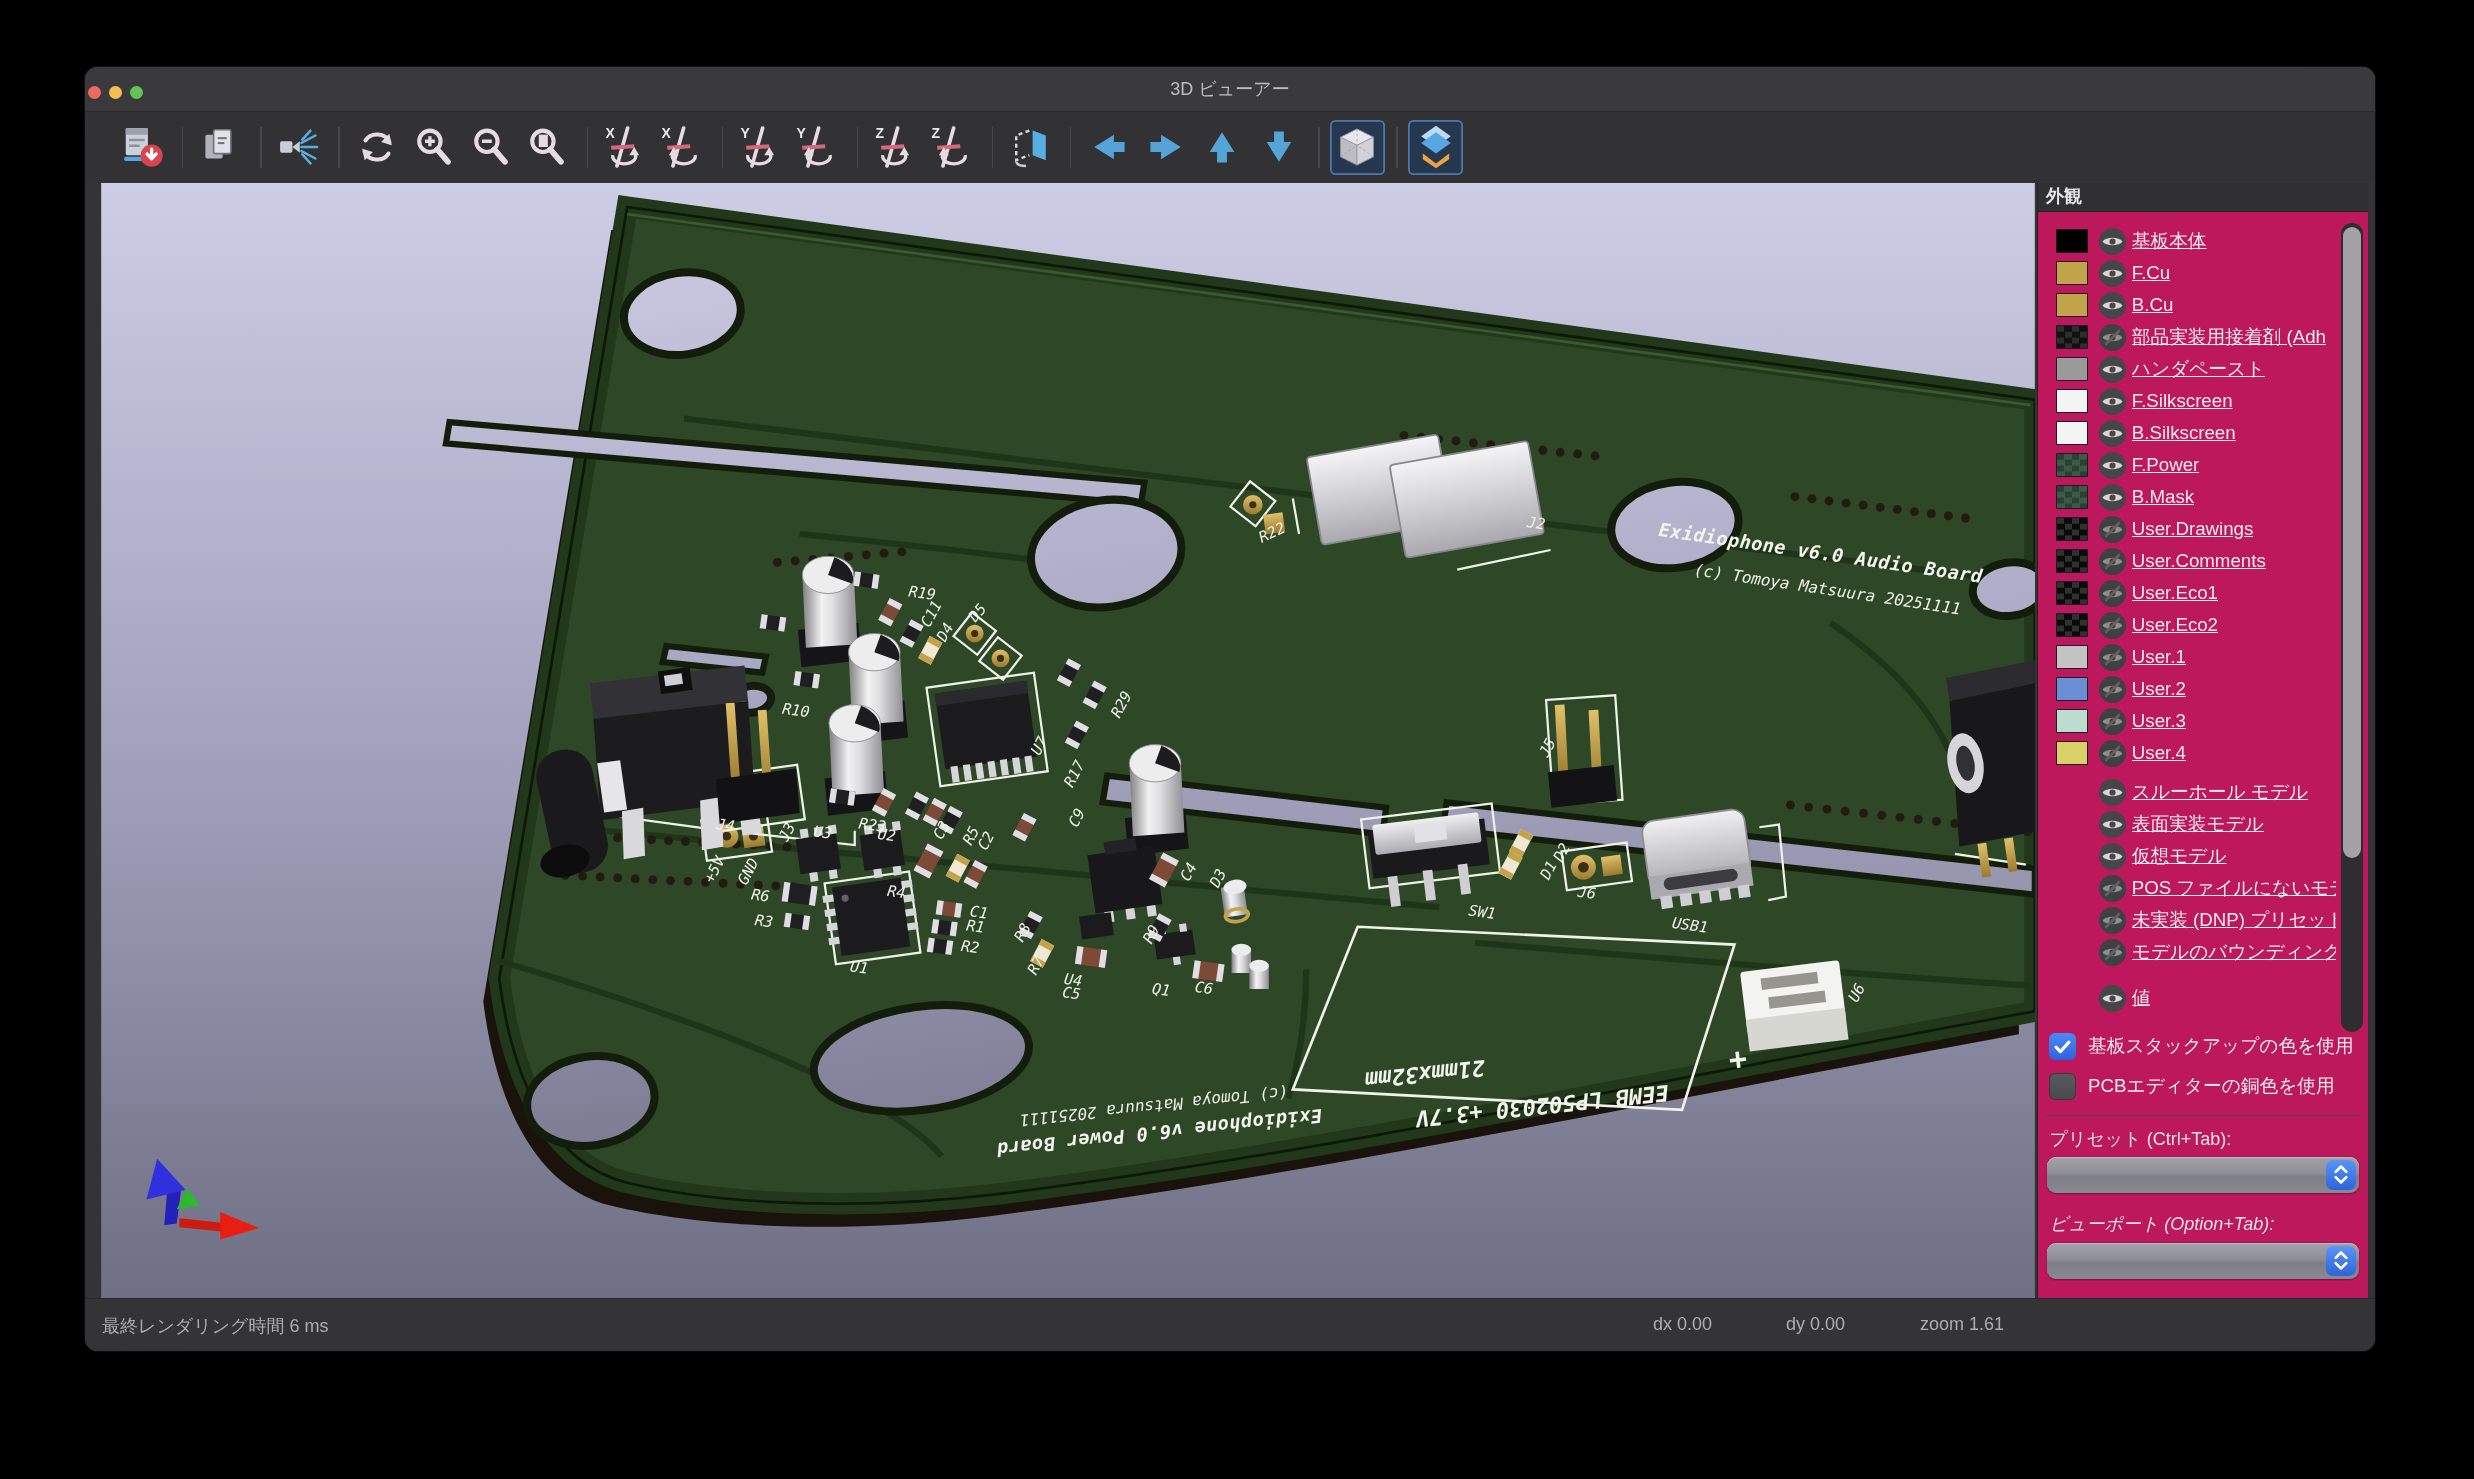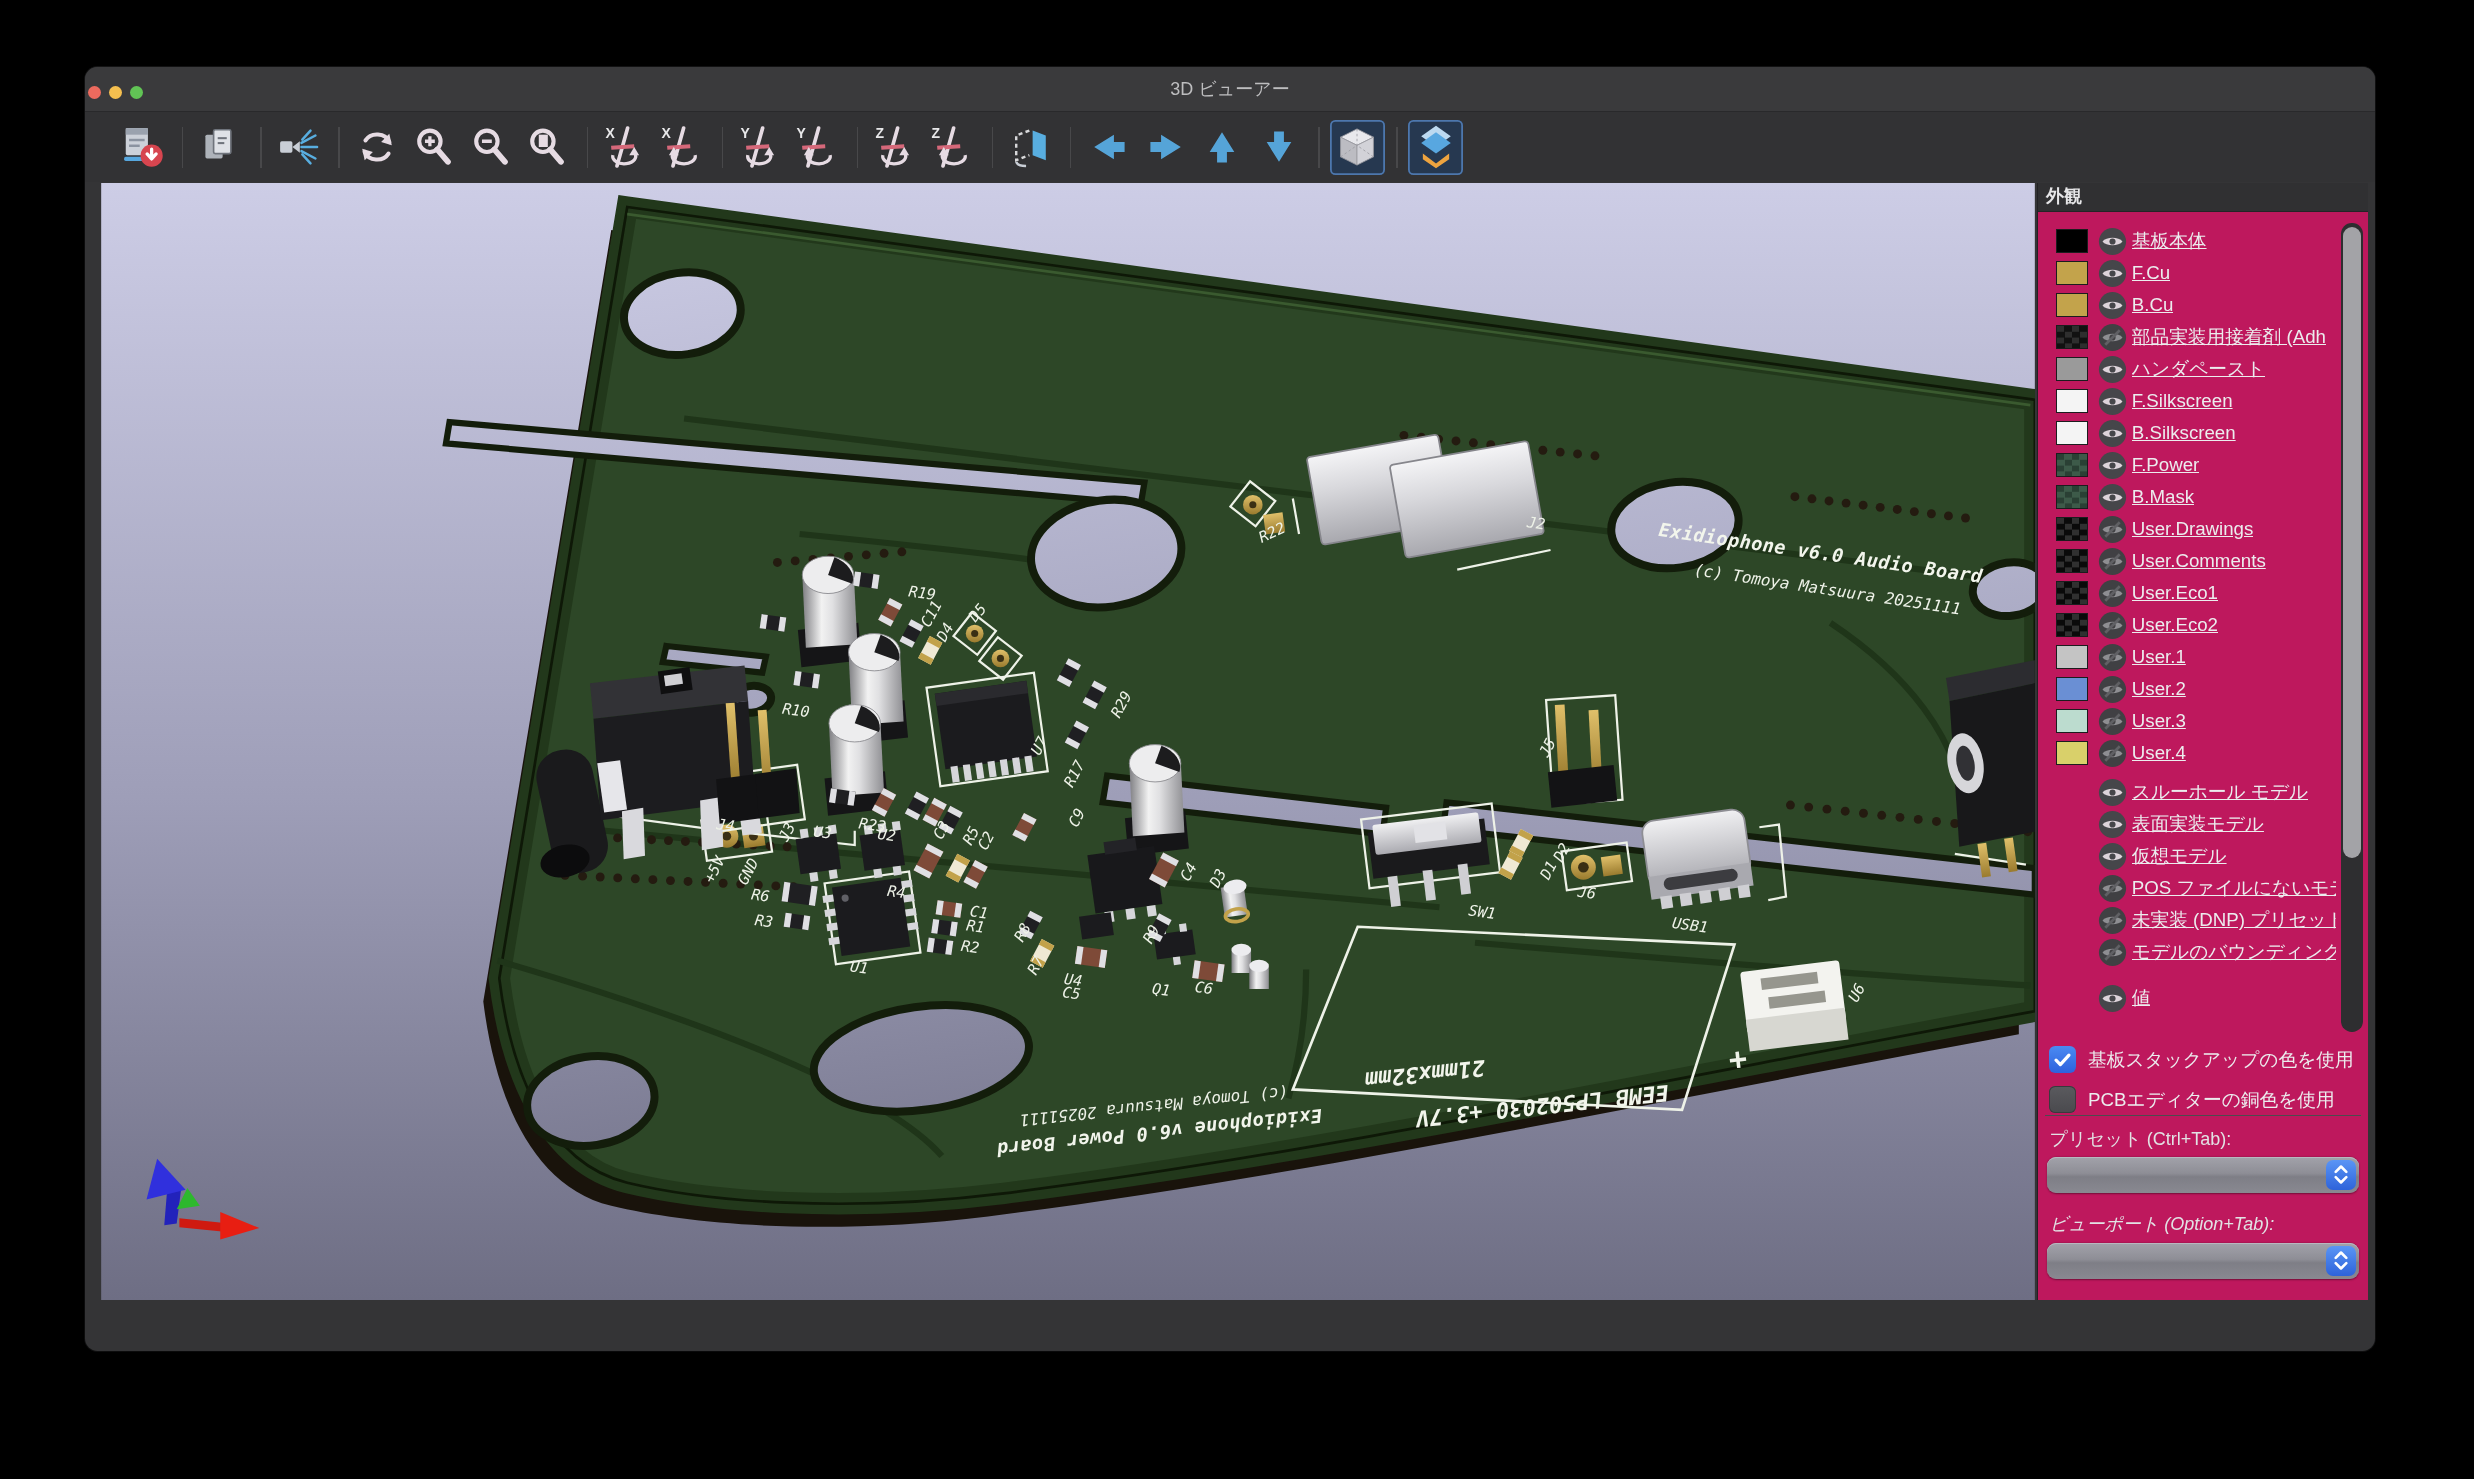--- a/index.html
+++ b/index.html
@@ -24,21 +24,21 @@
   .layers{position:absolute;top:42px;left:0;right:32px;}
   .lrow{height:32px;display:flex;align-items:center;}
   .swatch{width:30px;height:22px;margin-left:18px;border:0.9px solid #1c1c1e;flex:none;}
   .swatch.ph{visibility:hidden;}
   .eyewrap{margin-left:9.8px;width:29px;height:29px;flex:none;}
   .ltext{margin-left:5px;font-size:18.7px;color:#ececee;white-space:nowrap;overflow:hidden;text-decoration:underline;}
   .spacer8{height:7.1px;}.spacer16{height:14.2px;}
   .vscroll{position:absolute;top:40px;right:5.3px;width:21.3px;height:809px;background:#2e2e30;border-radius:10.7px;}
   .vthumb{position:absolute;left:1.8px;top:3.6px;width:18px;height:631px;background:#a3a3a7;border-radius:9px;}
   .checks{position:absolute;top:850px;left:0;right:0;}
-  .crow{height:40px;display:flex;align-items:flex-end;}
+  .crow{height:40px;display:flex;align-items:flex-start;}
   .cbox{width:27px;height:27px;border-radius:6.2px;margin-left:10.7px;flex:none;display:flex;align-items:center;justify-content:center;}
   .cbox.on{background:linear-gradient(#4a8af2,#2e62dd);}
   .cbox.off{background:linear-gradient(#5a5a5e,#4a4a4e);box-shadow:inset 0 0 0 0.9px #39393c;}
   .clabel{margin-left:12.4px;font-size:18.7px;color:#ececee;white-space:nowrap;overflow:hidden;}
   .divider{position:absolute;top:932px;left:7.1px;right:7.1px;height:0.9px;background:#4c4c4e;}
   .combo-label{position:absolute;left:11.6px;font-size:18px;color:#e2e2e4;white-space:nowrap;}
   .combo-label.pl{top:944px;}.combo-label.vl{top:1029px;font-style:italic;}
   .combo{position:absolute;left:9px;right:9px;height:36px;border-radius:9px;
          background:linear-gradient(180deg,#a2a2aa,#8e8e96 45%,#7e7e86 55%,#898991);
          box-shadow:inset 0 0.9px 0 #b8b8c0,0 0.9px 1.8px rgba(0,0,0,.4);}
@@ -1086,15 +1086,21 @@
       <div class="combo-label vl">ビューポート (Option+Tab):</div>
       <div class="combo c2">
         <span class="stepper">
           <svg viewBox="0 0 20 26" width="18" height="23">
               <path d="M4 10 L10 4 L16 10 M4 16 L10 22 L16 16" stroke="#fff" stroke-width="3" fill="none" stroke-linecap="round" stroke-linejoin="round"></path>
             </svg>
         </span>
       </div>
     </aside>
 
+    <div class="statusbar">
+      <span class="st-left">最終レンダリング時間 6 ms</span>
+      <span class="st dx">dx 0.00</span>
+      <span class="st dy">dy 0.00</span>
+      <span class="st zm">zoom 1.61</span>
+    </div>
   </div>
 </div>
 
 
 </body></html>

